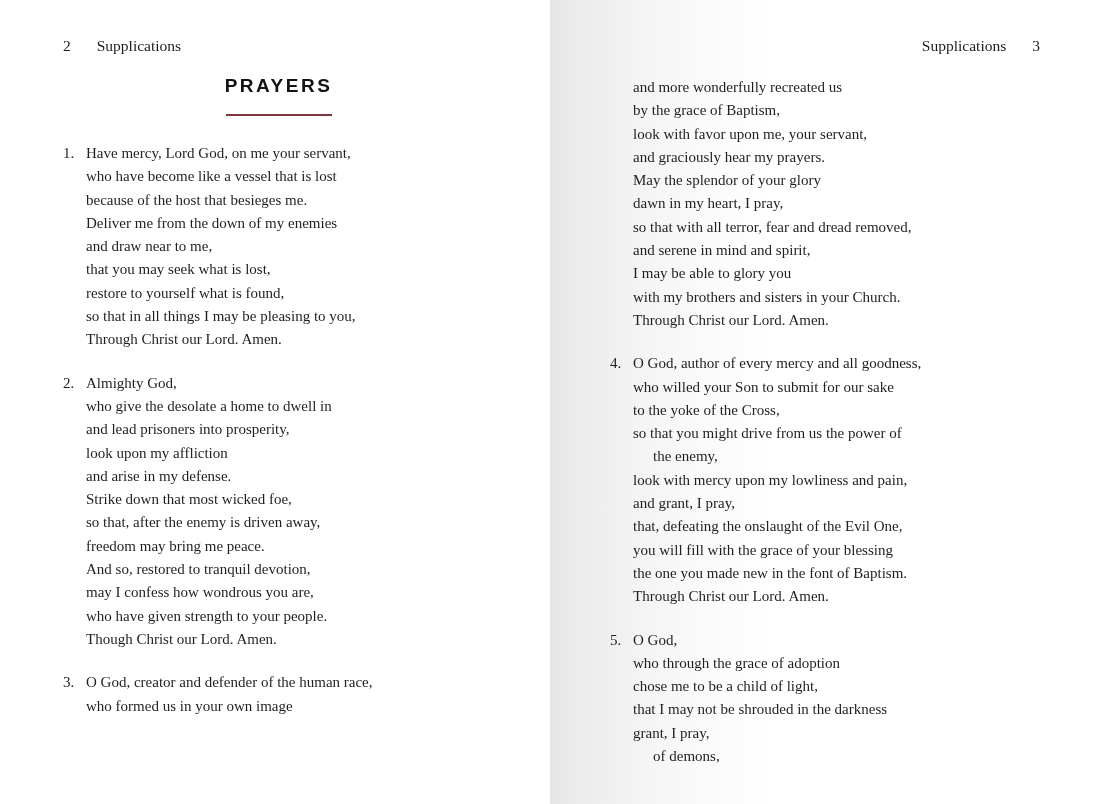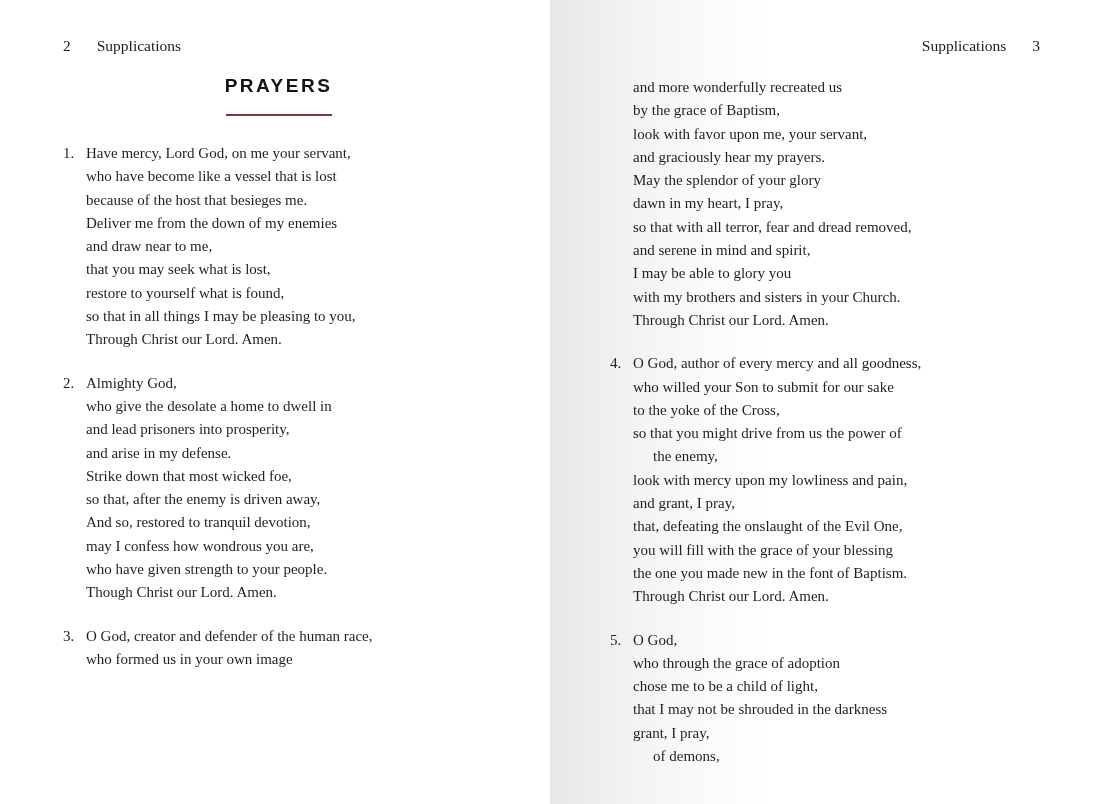--- a/index.html
+++ b/index.html
@@ -99,23 +99,25 @@
             <div class="line">so that in all things I may be pleasing to you,</div>
             <div class="line">Through Christ our Lord. Amen.</div>
           </div>
         </div>
         <div class="prayer">
           <span class="num">2.</span>
           <div class="lines">
             <div class="line">Almighty God,</div>
             <div class="line">who give the desolate a home to dwell in</div>
             <div class="line">and lead prisoners into prosperity,</div>
+            <div class="line">look upon my affliction</div>
             <div class="line">and arise in my defense.</div>
             <div class="line">Strike down that most wicked foe,</div>
             <div class="line">so that, after the enemy is driven away,</div>
+            <div class="line">freedom may bring me peace.</div>
             <div class="line">And so, restored to tranquil devotion,</div>
             <div class="line">may I confess how wondrous you are,</div>
             <div class="line">who have given strength to your people.</div>
             <div class="line">Though Christ our Lord. Amen.</div>
           </div>
         </div>
         <div class="prayer">
           <span class="num">3.</span>
           <div class="lines">
             <div class="line">O God, creator and defender of the human race,</div>

